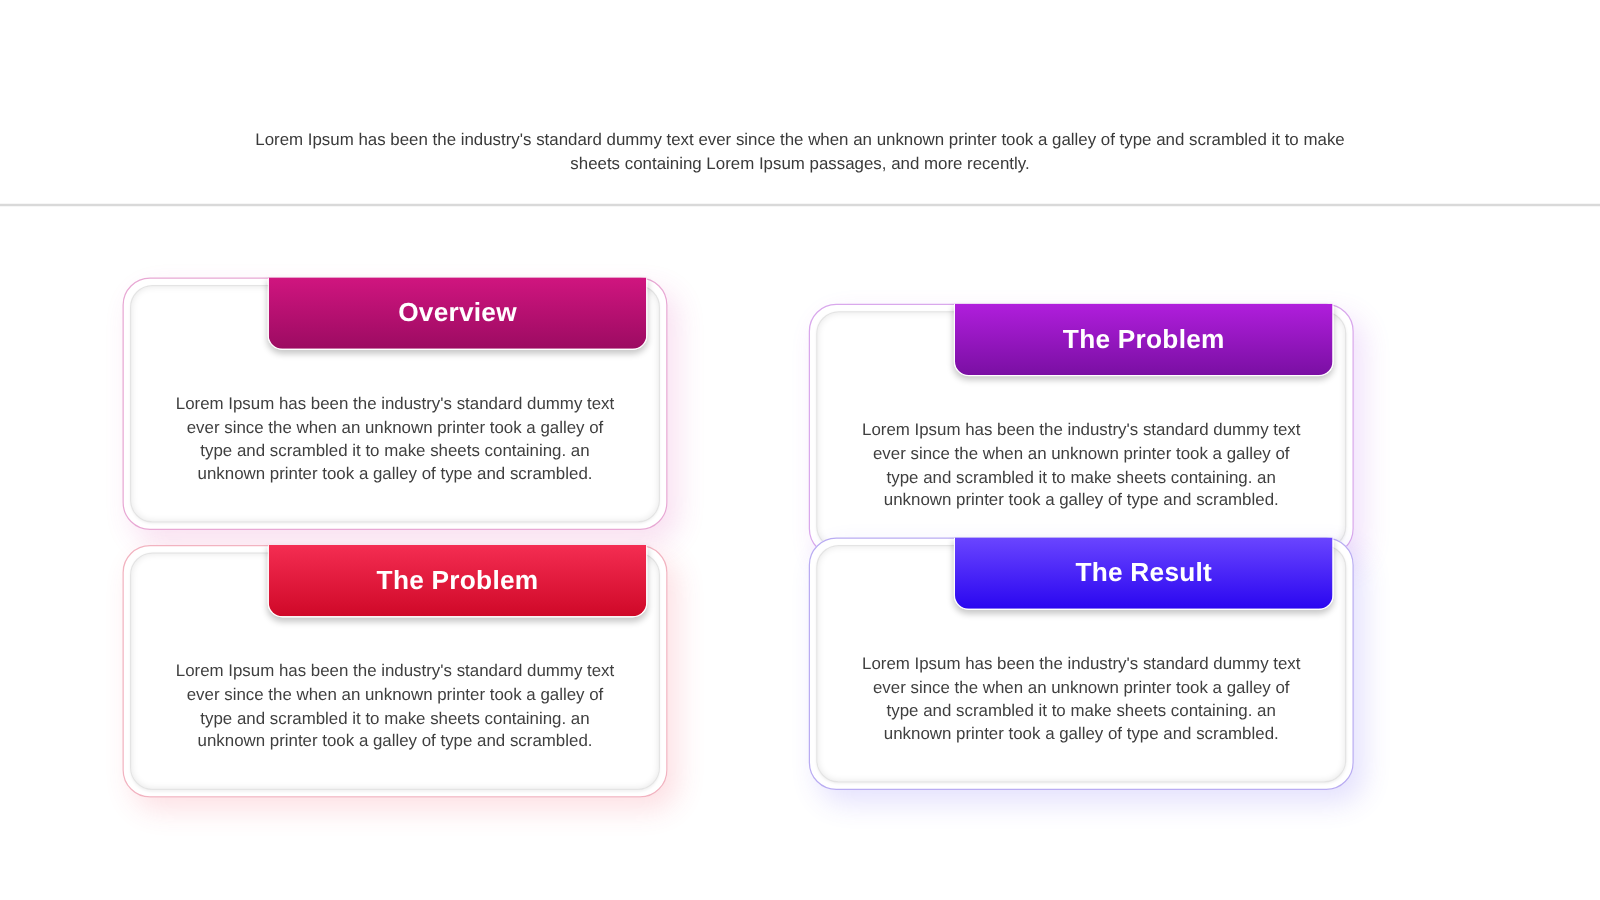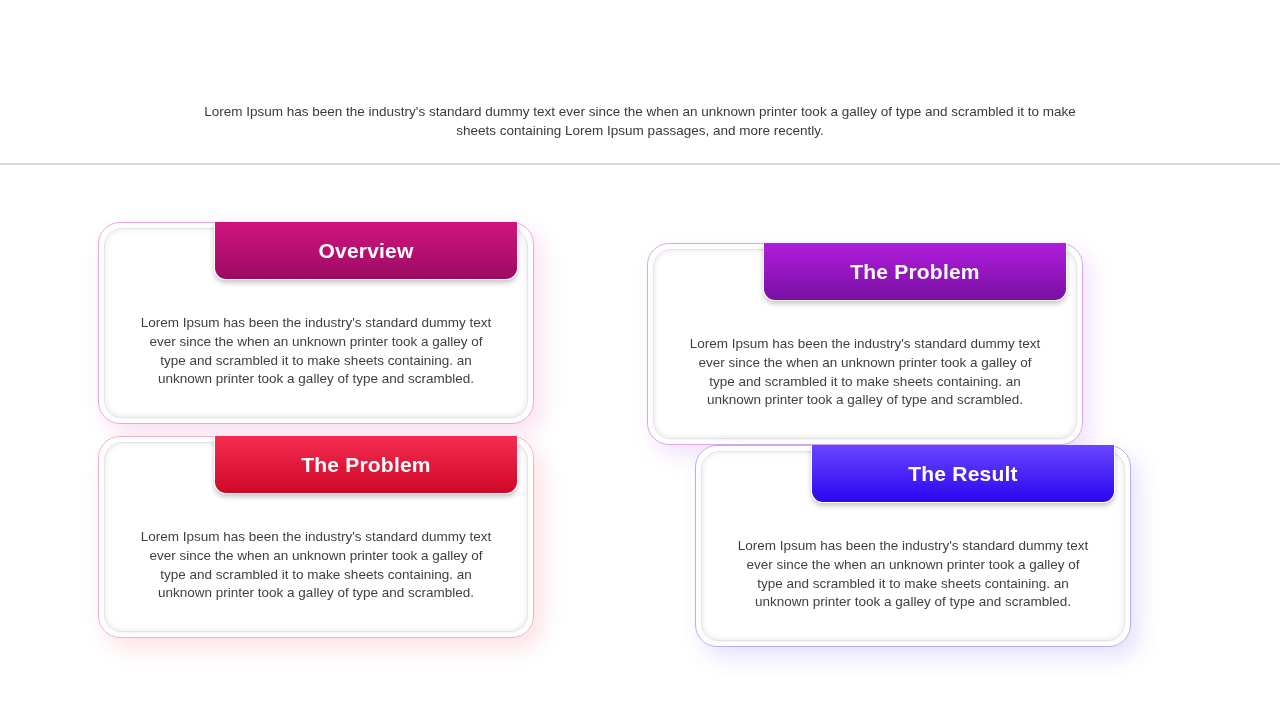--- a/index.html
+++ b/index.html
@@ -94,21 +94,21 @@
   <div class="card" style="left:98px; top:436px; --line:#f2b3c0; --glow:rgba(240,60,90,0.16);">
     <div class="glow"></div>
     <div class="outer"></div>
     <div class="inner"></div>
     <div class="badge" style="--c1:#f42d52; --c2:#cf0828;">
       <span>The Problem</span>
     </div>
     <p class="body">Lorem Ipsum has been the industry's standard dummy text ever since the when an unknown printer took a galley of type and scrambled it to make sheets containing. an unknown printer took a galley of type and scrambled.</p>
   </div>
 
-  <div class="card" style="left:647px; top:445px;margin-left:48px; --line:#b9acf2; --glow:rgba(90,70,240,0.16);">
+  <div class="card" style="left:647px; top:430px; --line:#b9acf2; --glow:rgba(90,70,240,0.16);">
     <div class="glow"></div>
     <div class="outer"></div>
     <div class="inner"></div>
     <div class="badge" style="--c1:#6a45ff; --c2:#2a06f0;">
       <span>The Result</span>
     </div>
     <p class="body">Lorem Ipsum has been the industry's standard dummy text ever since the when an unknown printer took a galley of type and scrambled it to make sheets containing. an unknown printer took a galley of type and scrambled.</p>
   </div>
 
 </div>

